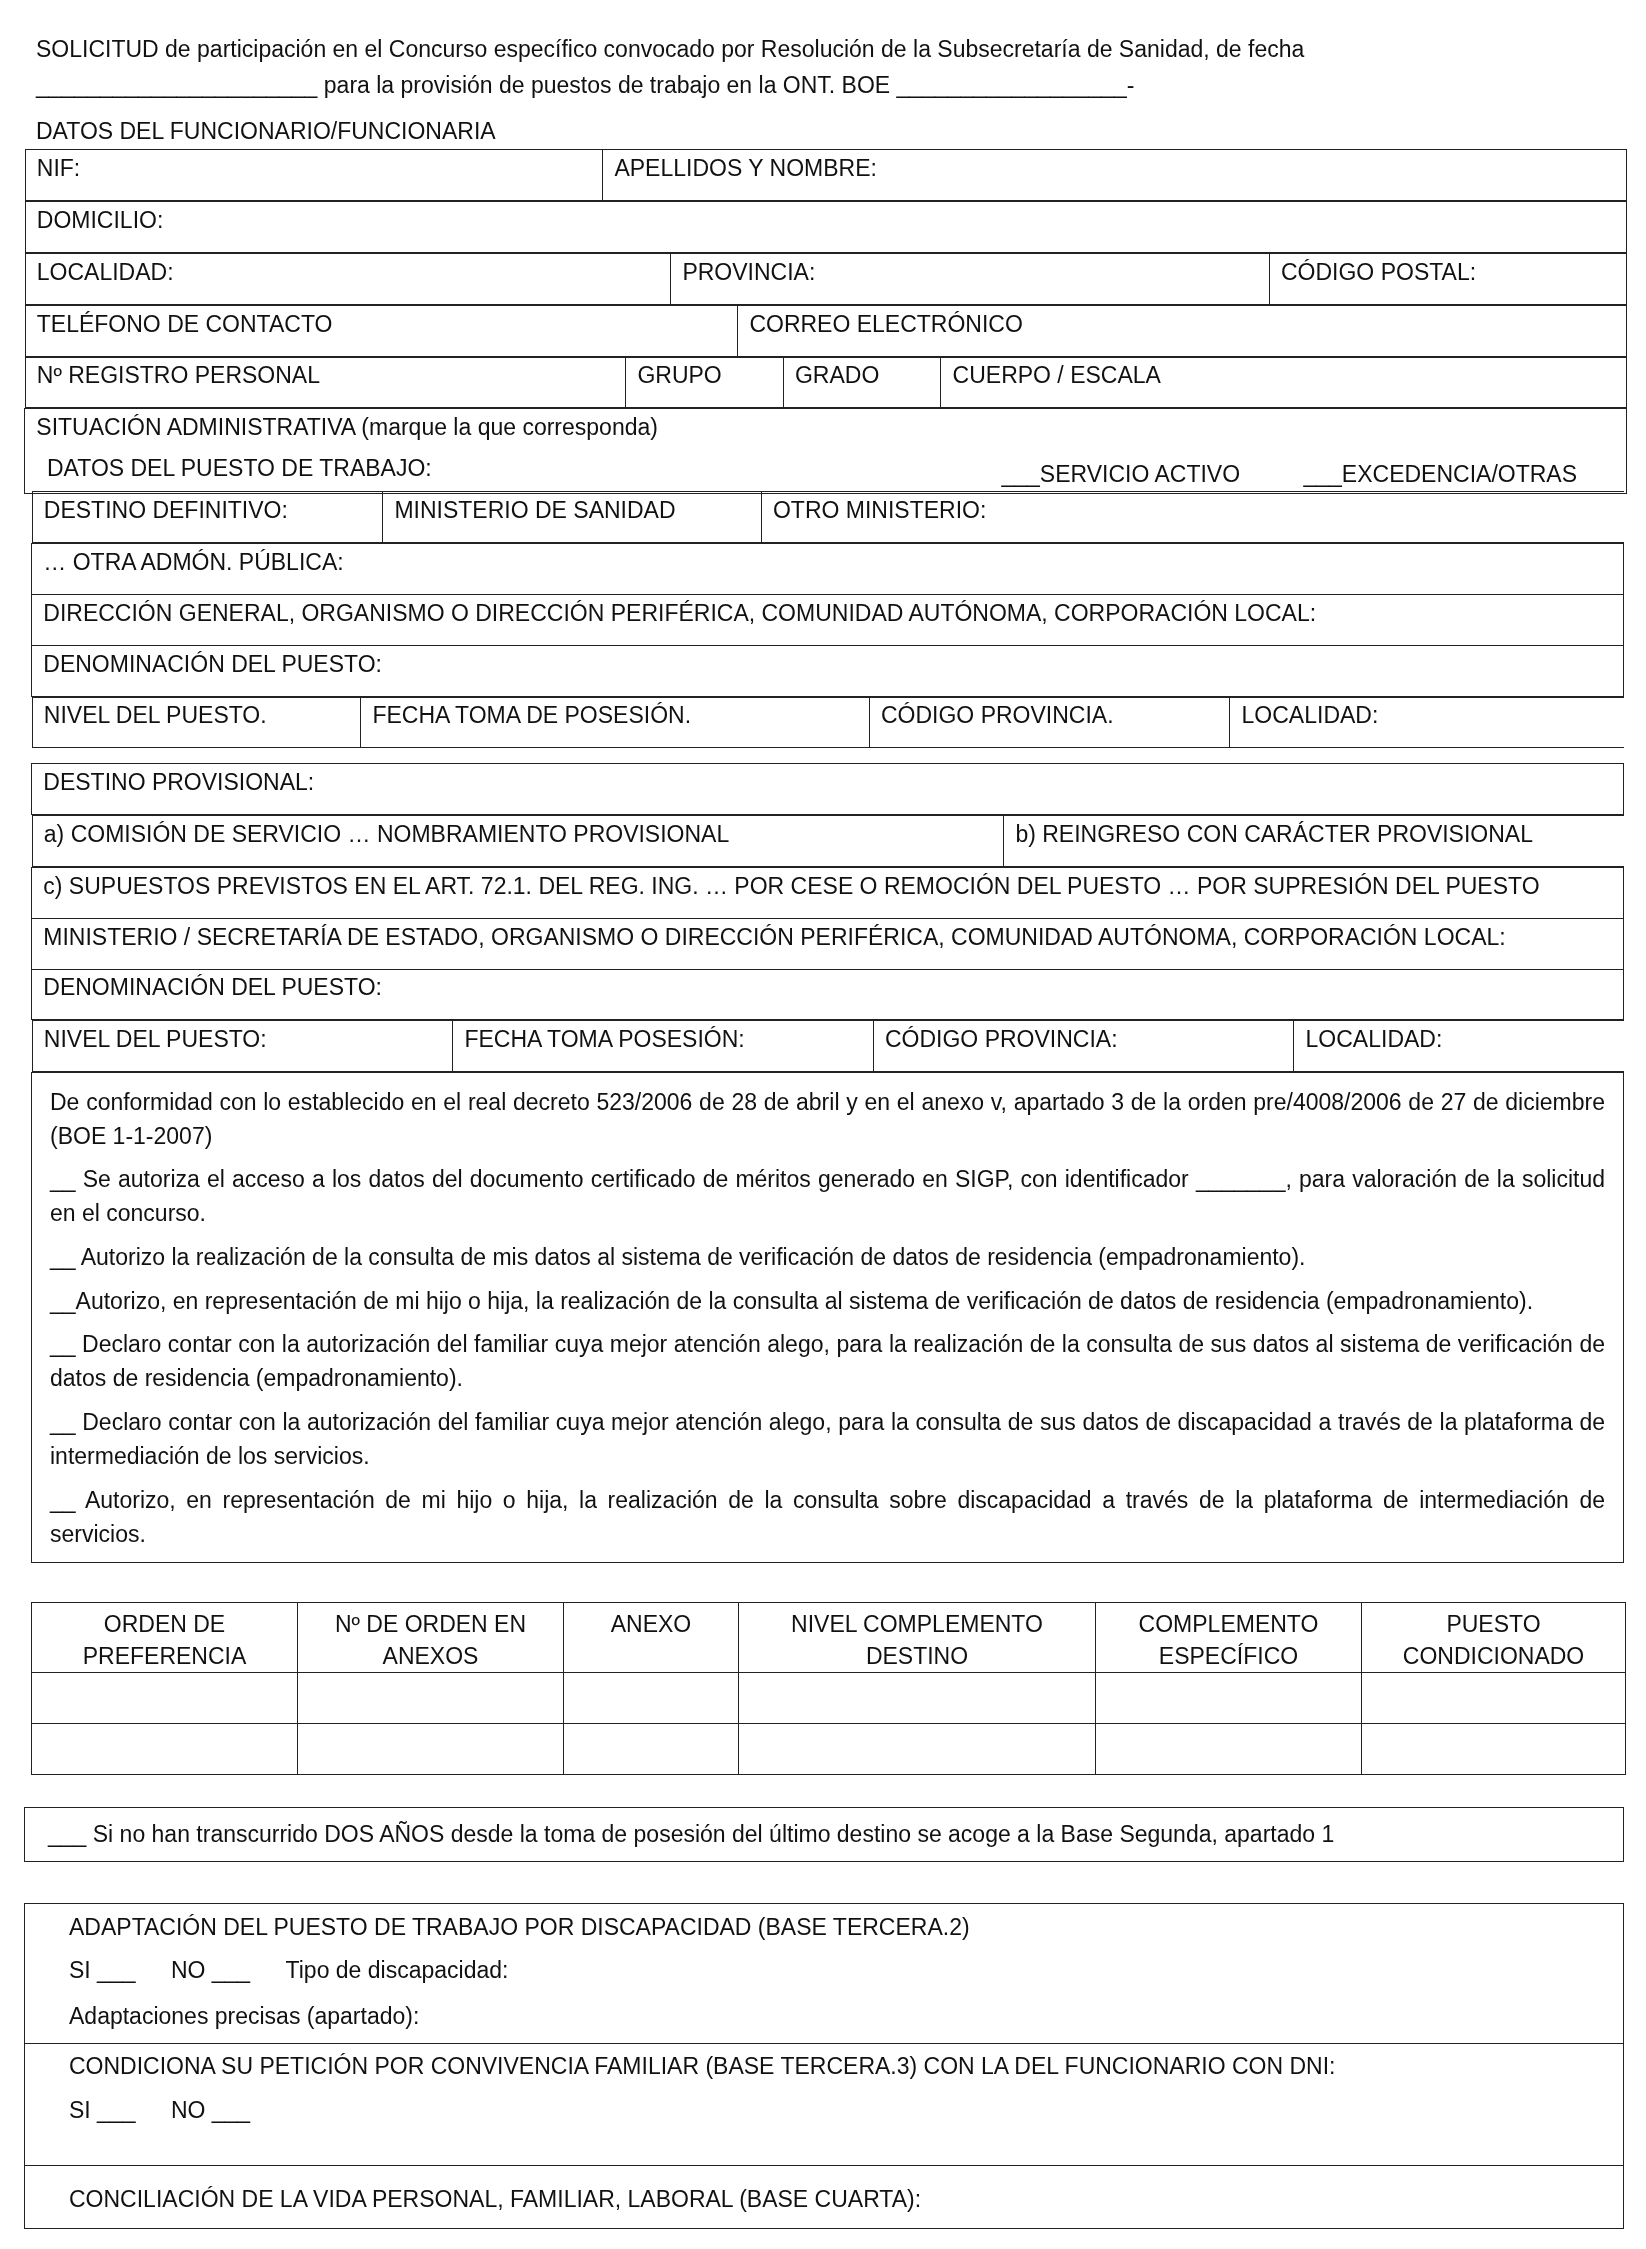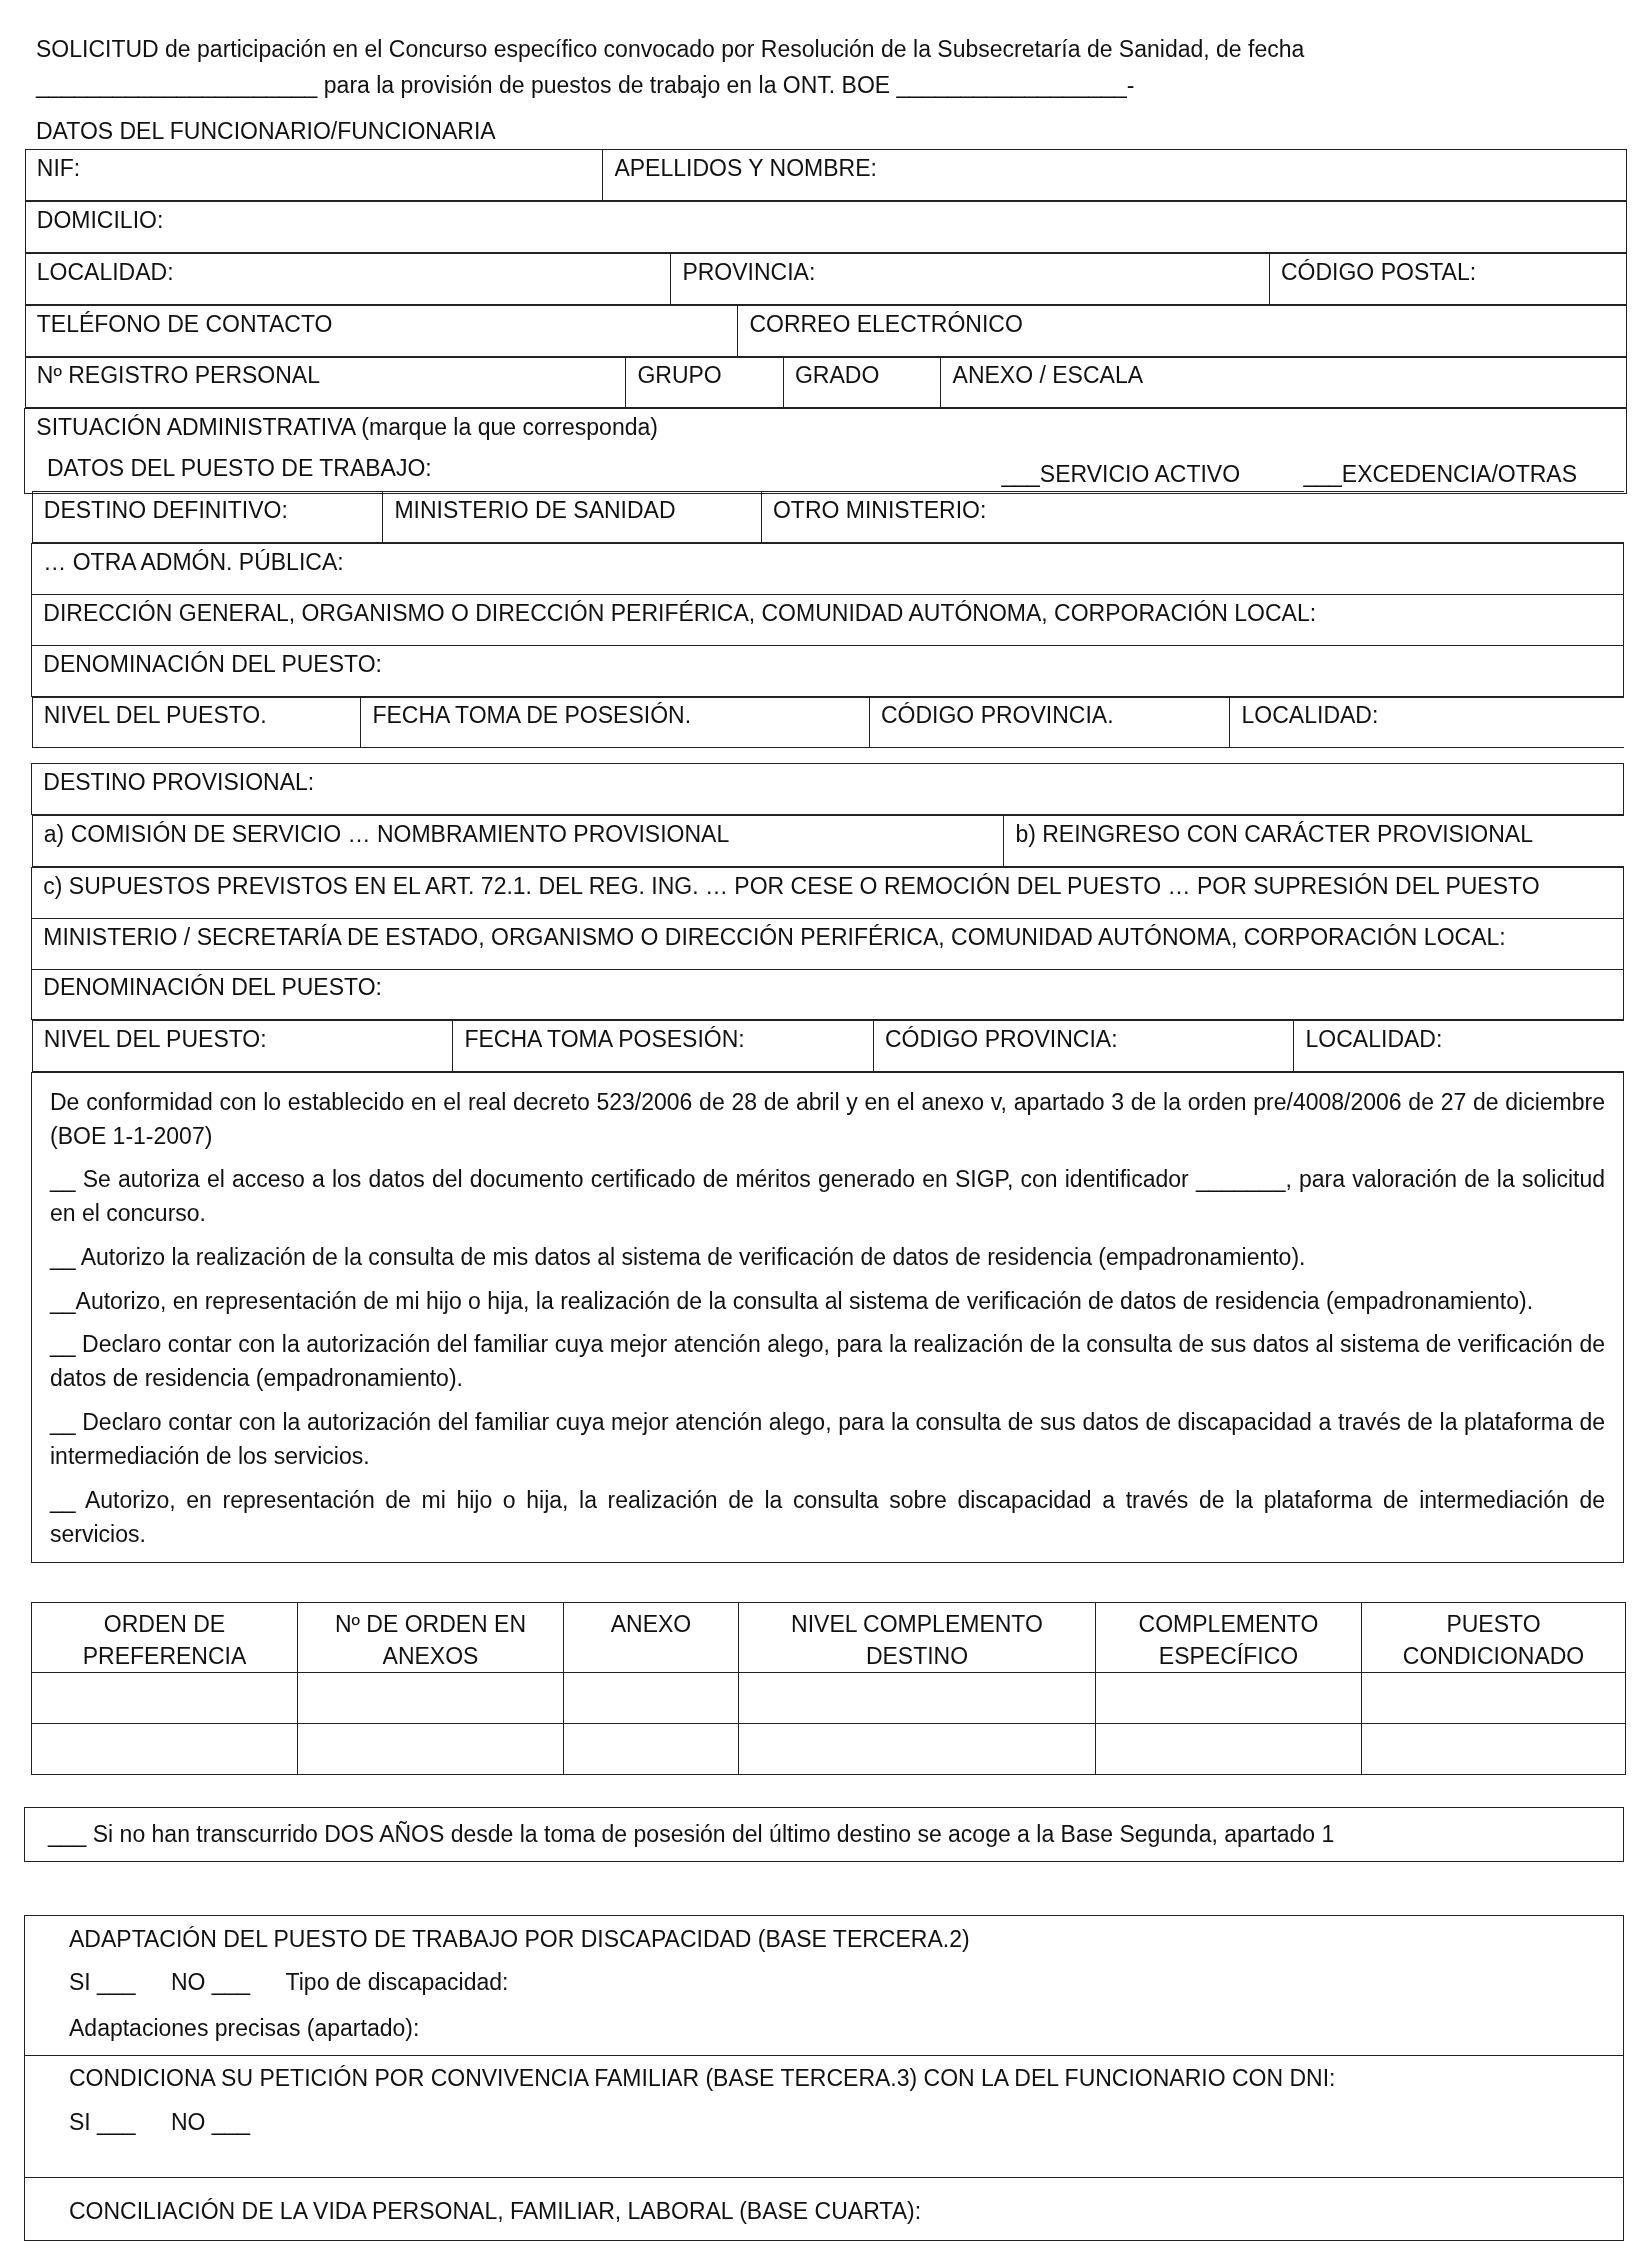--- a/index.html
+++ b/index.html
@@ -84,21 +84,21 @@
   </td>
       </tr>
   <tr class="row57">
         <td style="padding:0;border:none;">
     <table style="position:static;width:1602px;">
       <tbody>
               <tr class="row57">
         <td style="width:577px;">Nº REGISTRO PERSONAL</td>
         <td style="width:134px;">GRUPO</td>
         <td style="width:134px;">GRADO</td>
-        <td>ANEXO / ESCALA</td>
+        <td>CUERPO / ESCALA</td>
       </tr>
     </tbody>
           </table>
   </td>
       </tr>
   <tr class="situ">
         <td>
     <span>SITUACIÓN ADMINISTRATIVA (marque la que corresponda)</span>
     <div class="opts">
       <span>___SERVICIO ACTIVO</span>
@@ -239,21 +239,21 @@
     <td></td>
     <td></td>
   </tr>
 </tbody>
   </table>
 
 <div class="box" style="left:24px;top:1807px;width:1598px;height:53px;">
   <div style="position:absolute;left:23px;top:13px;white-space:nowrap;">___ Si no han transcurrido DOS AÑOS desde la toma de posesión del último destino se acoge a la Base Segunda, apartado 1</div>
 </div>
 
-<div class="box" style="left:24px;top:1903px;width:1598px;height:324px;margin-top:12px;">
+<div class="box" style="left:24px;top:1903px;width:1598px;height:324px;">
   <div style="position:absolute;left:44px;top:9.7px;">ADAPTACIÓN DEL PUESTO DE TRABAJO POR DISCAPACIDAD (BASE TERCERA.2)</div>
   <div style="position:absolute;left:44px;top:53px;white-space:nowrap;">
     <span>SI ___</span>
     <span style="margin-left:29px;">NO ___</span>
     <span style="margin-left:29px;">Tipo de discapacidad:</span>
   </div>
   <div style="position:absolute;left:44px;top:99px;">Adaptaciones precisas (apartado):</div>
   <div style="position:absolute;left:0;top:139px;width:1598px;border-top:1.6px solid #222;"></div>
   <div style="position:absolute;left:44px;top:149px;white-space:nowrap;">CONDICIONA SU PETICIÓN POR CONVIVENCIA FAMILIAR (BASE TERCERA.3) CON LA DEL FUNCIONARIO CON DNI:</div>
   <div style="position:absolute;left:44px;top:193px;white-space:nowrap;">

